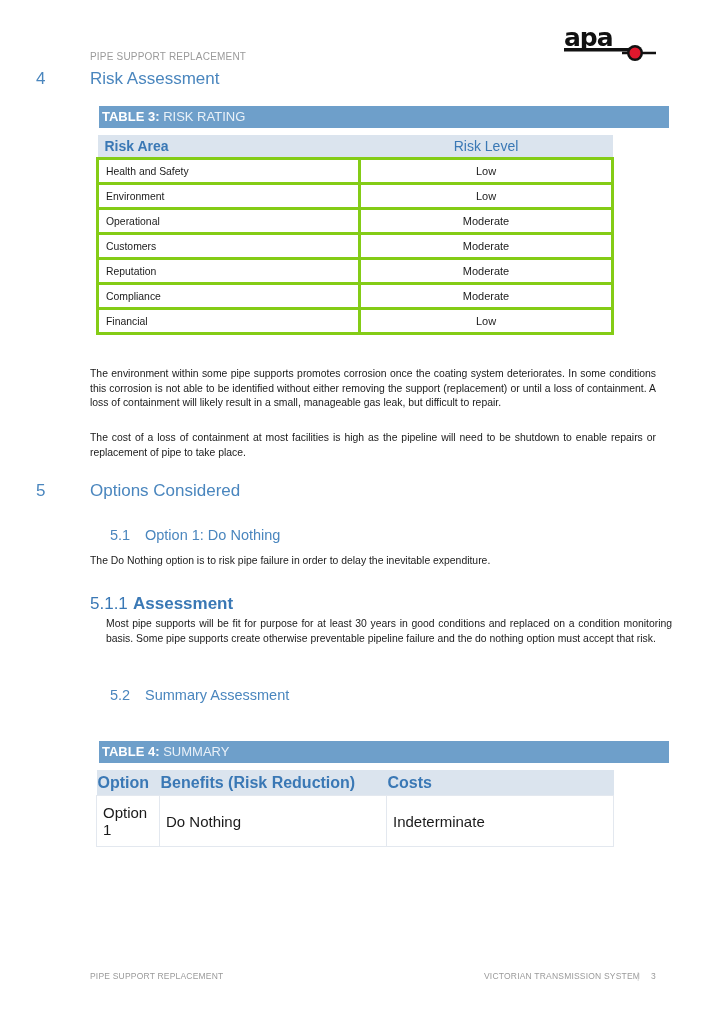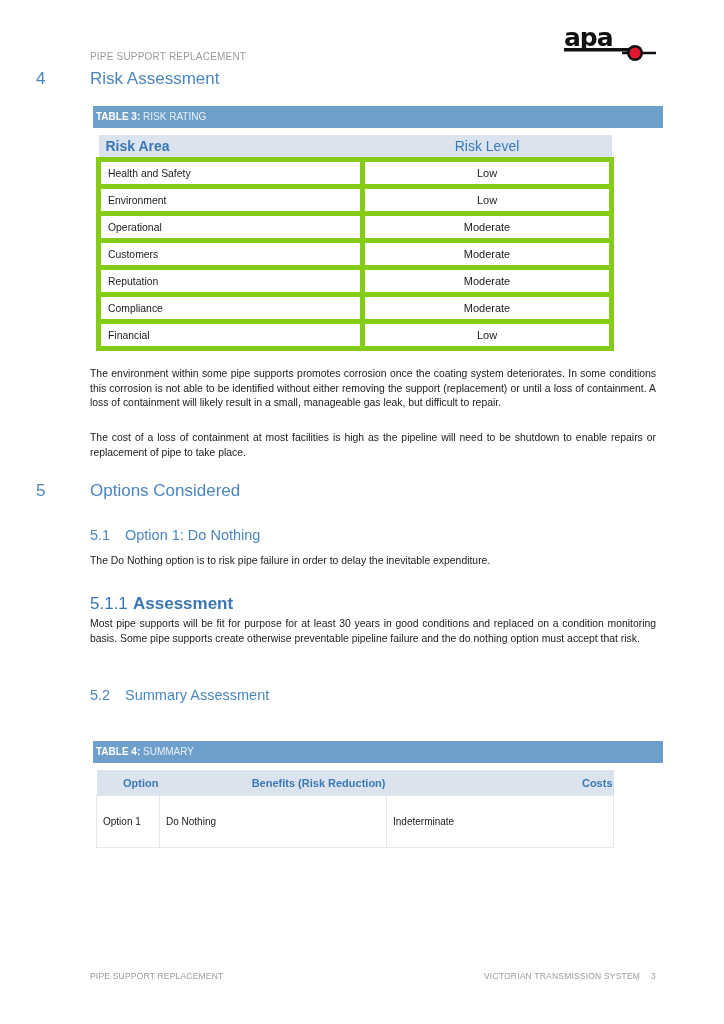--- a/index.html
+++ b/index.html
@@ -2,37 +2,37 @@
 <html><head>
 <meta charset="utf-8">
 <style>
   html, body { margin: 0; padding: 0; background: #ffffff; }
   body { width: 724px; height: 1024px; position: relative; overflow: hidden; font-family: "Liberation Sans", sans-serif; color: #1a1a1a; }
   .abs { position: absolute; }
   .running-head { left: 90px; top: 51px; font-size: 10px; color: #9a9a9a; letter-spacing: 0.2px; }
   .logo { left: 562px; top: 26px; width: 96px; height: 36px; }
   .h1-num { font-size: 17px; color: #4a86be; }
   .h1-text { font-size: 17px; color: #4a86be; }
-  .h2 { font-size: 14.5px; color: #4a86be; }
+  .h2 { font-size: 14.5px; color: #4a86be; margin-left: 20px; }
   .h3 { font-size: 17px; color: #3a78b5; font-weight: bold; }
   .para { left: 90px; width: 566px; font-size: 10.4px; line-height: 14.5px; text-align: justify; color: #1a1a1a; }
-  .caption-bar { left: 93px; width: 570px; height: 22px; background: #6e9fca; font-size: 10px; color: #e9f1f8; line-height: 22px; padding-left: 3px; box-sizing: border-box; }
+  .caption-bar { left: 99px; width: 570px; height: 22px; background: #6e9fca; font-size: 13px; color: #e9f1f8; line-height: 22px; padding-left: 3px; box-sizing: border-box; }
   .caption-bar b { color: #ffffff; }
   table { border-collapse: collapse; position: absolute; font-size: 10.4px; }
   table.risk { left: 96px; top: 135px; width: 518px; }
   table.risk th { background: #dbe4ee; color: #3a78b5; font-weight: normal; height: 22px; text-align: left; padding: 0 7px; font-size: 14px; }
   table.risk th.lvl { text-align: center; }
   table.risk th.area { font-weight: bold; }
-  table.risk td { height: 22px; border: 5px solid #84cc16; padding: 0 7px; font-size: 10.4px; }
+  table.risk td { height: 22px; border: 3px solid #84cc16; padding: 0 7px; font-size: 10.4px; }
   table.risk td.lvl { text-align: center; font-size: 11px; margin-left: 40px; }
   table.risk td.area { width: 245px; }
   table.risk tr.final td.area { font-weight: bold; }
   table.sum { left: 96px; top: 770px; width: 518px; }
-  table.sum th { background: #dbe4ee; color: #3a78b5; font-weight: bold; height: 23px; text-align: right; font-size: 11px; }
-  table.sum td { height: 23px; border: 1px solid #e3e8ef; padding: 14px 6px; font-size: 10px; margin-top: 39px; }
+  table.sum th { background: #dbe4ee; color: #3a78b5; font-weight: bold; height: 23px; text-align: left; font-size: 16px; }
+  table.sum td { height: 23px; border: 1px solid #e3e8ef; padding: 8px 6px; font-size: 15px; margin-top: 39px; }
   .footer { top: 971px; font-size: 8.5px; color: #9a9a9a; letter-spacing: 0.2px; }
 </style>
 </head>
 <body>
 
 <div class="abs running-head">PIPE SUPPORT REPLACEMENT</div>
 <div class="abs logo">
   <svg width="96" height="36" viewBox="0 0 96 36">
     <text x="2" y="20" font-family="DejaVu Sans, sans-serif" font-weight="bold" font-size="25" fill="#111" letter-spacing="-1">apa</text>
     <rect x="2" y="22" width="68" height="3.5" fill="#111"></rect>
@@ -93,21 +93,21 @@
 
 <div class="abs h1-num" style="left:36px; top:481px;">5</div>
 <div class="abs h1-text" style="left:90px; top:481px;">Options Considered</div>
 
 <div class="abs h2" style="left:90px; top:527px;">5.1</div>
 <div class="abs h2" style="left:125px; top:527px;">Option 1: Do Nothing</div>
 <div class="abs para" style="top:554px;">The Do Nothing option is to risk pipe failure in order to delay the inevitable expenditure.</div>
 
 <div class="abs h3" style="left:90px; top:594px; font-weight:normal;">5.1.1</div>
 <div class="abs h3" style="left:133px; top:594px;">Assessment</div>
-<div class="abs para" style="top:617px;">Most pipe supports will be fit for purpose for at least 30 years in good conditions and replaced on a condition monitoring basis. Some pipe supports create otherwise preventable pipeline failure and the do nothing option must accept that risk.</div>
+<div class="abs para" style="top:617px;margin-left:16px;">Most pipe supports will be fit for purpose for at least 30 years in good conditions and replaced on a condition monitoring basis. Some pipe supports create otherwise preventable pipeline failure and the do nothing option must accept that risk.</div>
 
 <div class="abs h2" style="left:90px; top:687px;">5.2</div>
 <div class="abs h2" style="left:125px; top:687px;">Summary Assessment</div>
 
 <div class="abs caption-bar" style="top:741px;">
   <b>TABLE 4:</b><span> SUMMARY</span>
 </div>
 
 <table class="sum">
   <thead>

